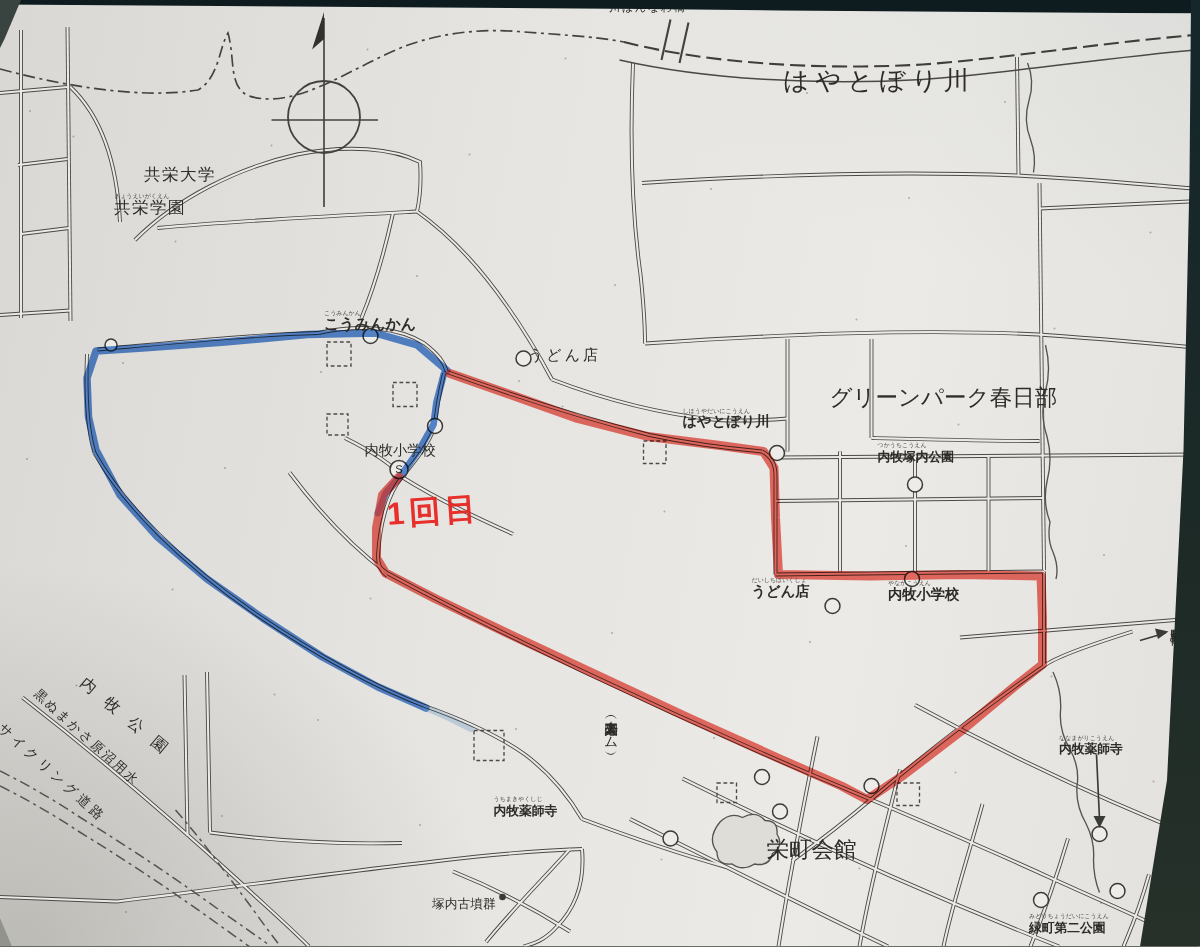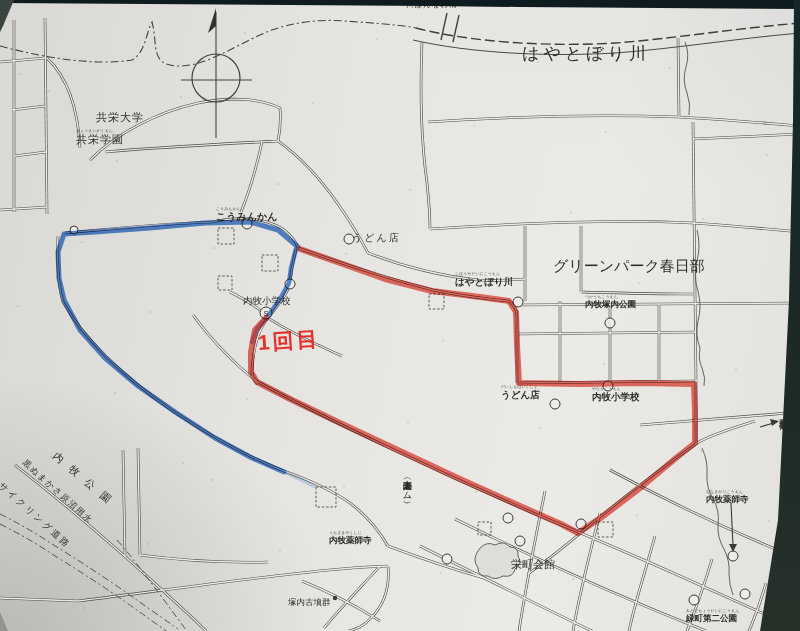--- a/index.html
+++ b/index.html
@@ -269,21 +269,21 @@
       <div class="lbl" style="left: 553px; top: 258px; font-size: 15px;"><span>グリーンパーク春日部</span></div>
       <div class="lbl" style="left: 455px; top: 272px; font-size: 9.5px; font-weight: 700;"><span class="furi">しほうやだいにこうえん</span><span>はやとぼり川</span></div>
       <div class="lbl" style="left: 573px; top: 295px; font-size: 8.5px; font-weight: 700; margin-left: 12px;"><span class="furi">つかうちこうえん</span><span>内牧塚内公園</span></div>
       <div class="lbl" style="left: 243px; top: 296px; font-size: 9.5px; font-weight: 400;"><span>内牧小学校</span></div>
       <div class="lbl" style="left: 501px; top: 385px; font-size: 9.5px; font-weight: 700;"><span class="furi">だいしちほいくしょ</span><span>うどん店</span></div>
       <div class="lbl" style="left: 592px; top: 387px; font-size: 9.5px; font-weight: 700;"><span class="furi">やなかこうえん</span><span>内牧小学校</span></div>
       <div class="lbl vert" style="left: 779px; top: 412px; font-size: 9.5px;"><span>北春日部駅</span></div>
       <div class="lbl" style="left: 706px; top: 490px; font-size: 8.5px; font-weight: 700;"><span class="furi">ななまがりこうえん</span><span>内牧薬師寺</span></div>
       <div class="lbl vert" style="left: 402px; top: 474px; font-size: 9px;"><span>楽寿園（老人ホーム）</span></div>
       <div class="lbl" style="left: 329px; top: 494px; font-size: 8.5px; font-weight: 700; margin-top: 37px;"><span class="furi">うちまきやくしじ</span><span>内牧薬師寺</span></div>
-      <div class="lbl" style="left: 511px; top: 559px; font-size: 11px;"><span>栄町会館</span></div>
+      <div class="lbl" style="left: 511px; top: 559px; font-size: 15px;"><span>栄町会館</span></div>
       <div class="lbl" style="left: 288px; top: 598px; font-size: 8.5px;"><span>塚内古墳群</span></div>
       <div class="lbl" style="left: 686px; top: 609px; font-size: 8.5px; font-weight: 700;"><span class="furi">みどりちょうだいにこうえん</span><span>緑町第二公園</span></div>
       <div class="lbl" style="left: 58px; top: 450px; font-size: 10.5px; letter-spacing: 10px; transform: rotate(40deg);"><span>内牧公園</span></div>
       <div class="lbl" style="left: 27px; top: 458px; font-size: 8.5px; letter-spacing: 1.5px; transform: rotate(42deg);"><span>黒ぬまかさ原沼用水</span></div>
       <div class="lbl" style="left: 3px; top: 481px; font-size: 9px; letter-spacing: 2.5px; transform: rotate(42deg);"><span>サイクリング道路</span></div>
     </div>
   <div class="handnote">1回目</div>
   <div class="edge top"></div>
   <div class="edge right"></div>
   <div class="edge topleft"></div>

